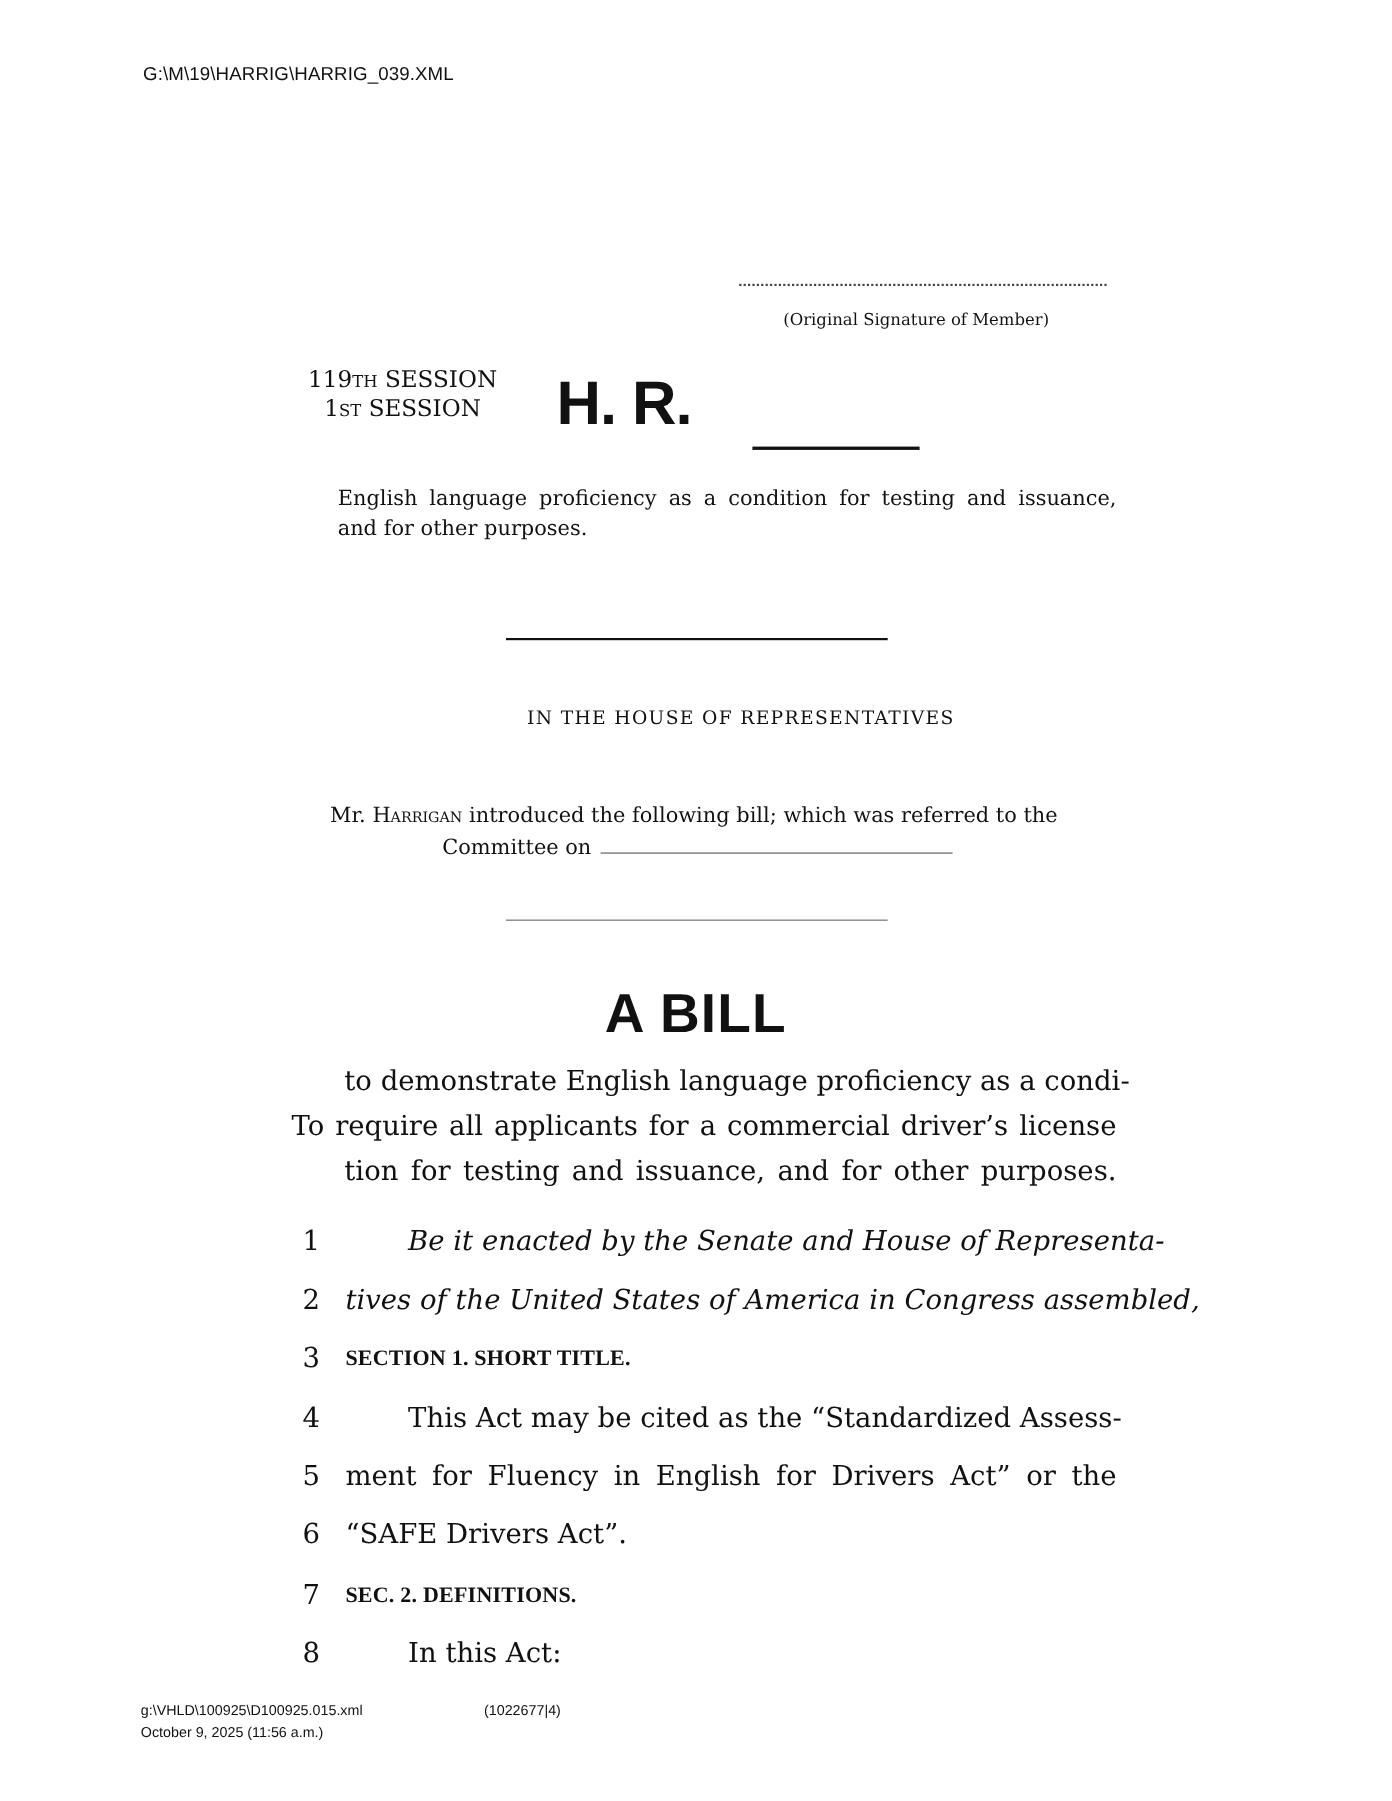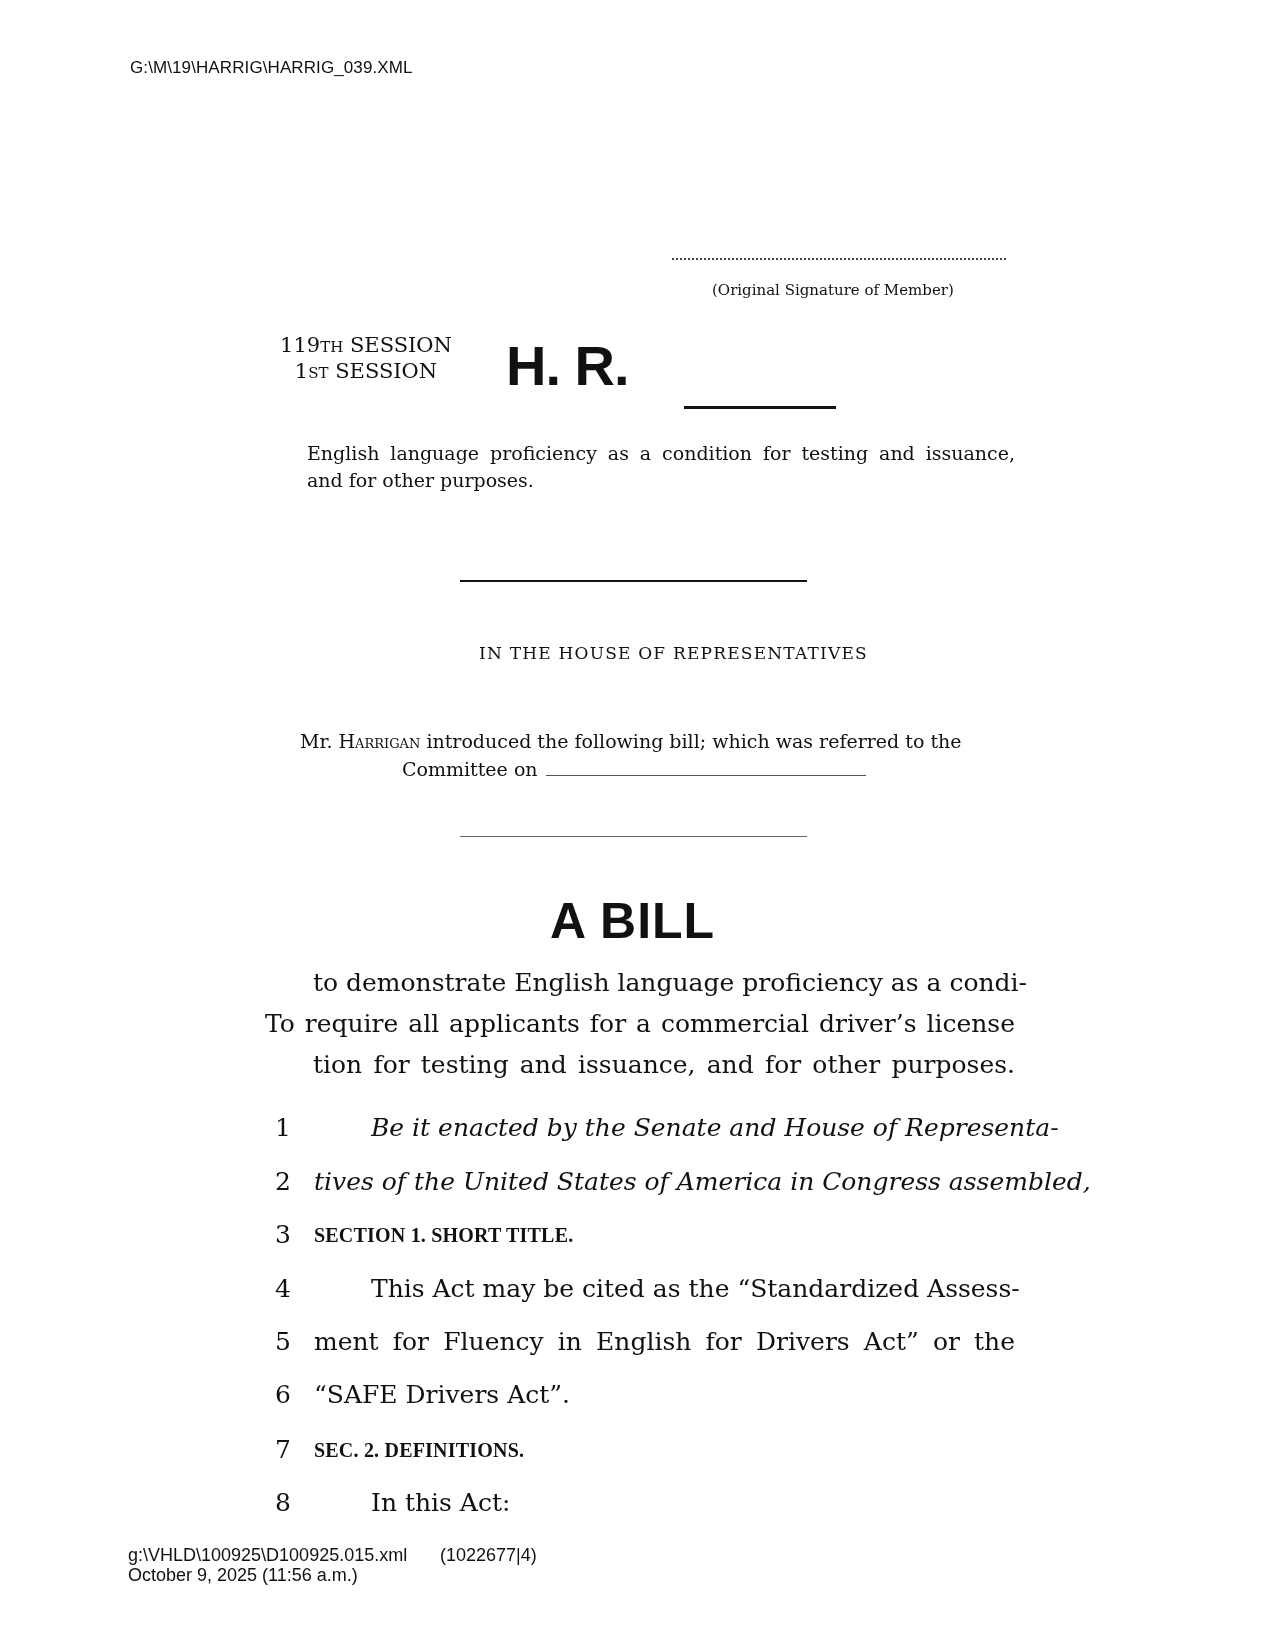--- a/index.html
+++ b/index.html
@@ -43,21 +43,21 @@
   .lt-line.cont { padding-left: 48px; }
 
   .bill-line { position: absolute; left: 272px; width: 743px; height: 40px; font-size: 25px; line-height: 40px; }
   .ln { position: absolute; left: 0; width: 22px; text-align: center; }
   .lt { position: absolute; left: 42px; right: 0; white-space: nowrap; }
   .lt.indent { left: 99px; }
   .lt.just { text-align: justify; text-align-last: justify; }
   .ital { font-style: italic; }
   .head { font-family: "Liberation Serif", "DejaVu Serif", serif; font-weight: bold; font-size: 20px; letter-spacing: 0.2px; }
 
-  #footer { left: 128px; top: 1545px; font-size: 18px; line-height: 20px; }
+  #footer { left: 128px; top: 1545px; font-size: 13px; line-height: 20px; }
   #footer-id { position: absolute; left: 312px; top: 0; }
 </style>
 </head>
 <body>
 
 <div id="file-path" class="abs lserif">G:\M\19\HARRIG\HARRIG_039.XML</div>
 
 <div id="sig-line" class="abs"></div>
 <div id="sig-label" class="abs serif">(Original Signature of Member)</div>
 

